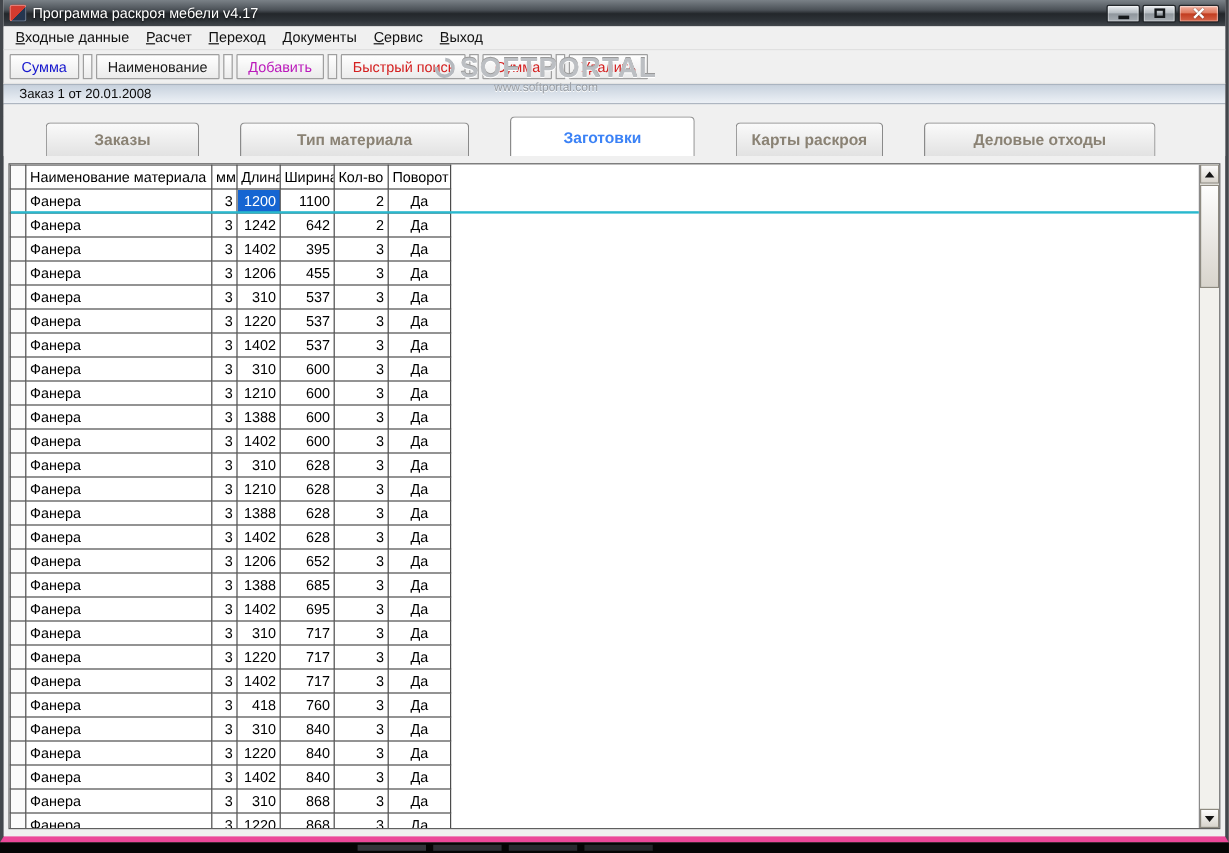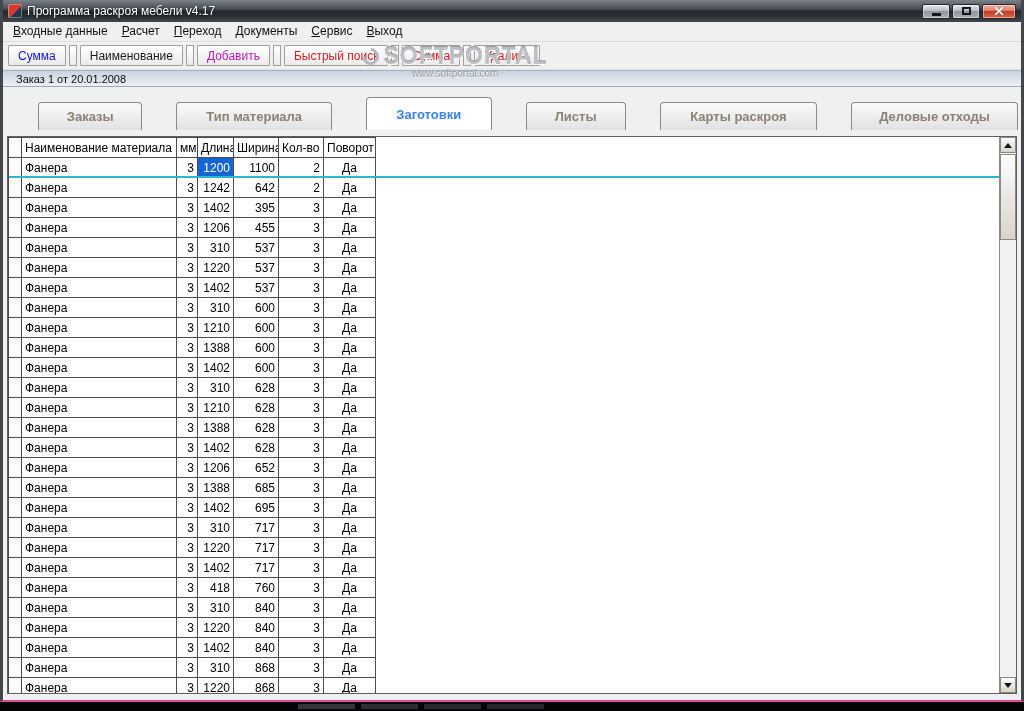--- a/index.html
+++ b/index.html
@@ -2,21 +2,21 @@
 <html style="--sel: #1565d2; --selfg: #ffffff; --focus: #29b8ce;"><head>
 <meta charset="utf-8">
 <style>
   * { margin:0; padding:0; box-sizing:border-box; }
   :root { --sel:#1565d2; --selfg:#fff; --focus:#29b8ce; }
   body { width:1024px; height:711px; font-family:"Liberation Sans",sans-serif; background:#0a0a0a; overflow:hidden; }
   .screen { position:relative; width:1024px; height:711px; background:#101113; overflow:hidden; }
 
   
   .window { position:absolute; left:0; top:0; right:0; bottom:9px; display:flex; flex-direction:column;
-            background:#f0f0f0; border-left:3px solid #43474c; border-right:3px solid #43474c; border-bottom:2px solid #ec4899; }
+            background:#f0f0f0; border-left:3px solid #43474c; border-right:3px solid #43474c; border-bottom:5px solid #ec4899; }
 
   
   .titlebar { height:22px; flex:0 0 22px; display:flex; align-items:center; padding:0 5px;
               background:linear-gradient(to bottom,#7a8187 0%,#4b5157 38%,#23272b 52%,#2e3338 78%,#43484d 100%); }
   .app-icon { width:14px; height:14px; border-radius:2px; margin-right:5px;
               background:linear-gradient(135deg,#d23b2f 0 55%,#25364f 55% 100%); box-shadow:inset 0 0 0 1px rgba(255,255,255,.35); }
   .title-text { flex:1; color:#fff; font-size:12px; white-space:nowrap; text-shadow:0 1px 2px rgba(0,0,0,.85); }
   .win-controls { display:flex; gap:2px; }
   .wbtn { width:28px; height:15px; border:1px solid #24282c; border-radius:2px; position:relative;
           display:flex; align-items:center; justify-content:center;
@@ -158,23 +158,20 @@
         <div class="tab">
           <span>Заказы</span>
         </div>
         <div class="tab">
           <span>Тип материала</span>
         </div>
         <div class="tab active">
           <span>Заготовки</span>
         </div>
         <div class="tab">
-          <span>Листы</span>
-        </div>
-        <div class="tab">
           <span>Карты раскроя</span>
         </div>
         <div class="tab">
           <span>Деловые отходы</span>
         </div>
       </div>
 
     <div class="gridwrap">
       <table class="grid">
         <colgroup>

